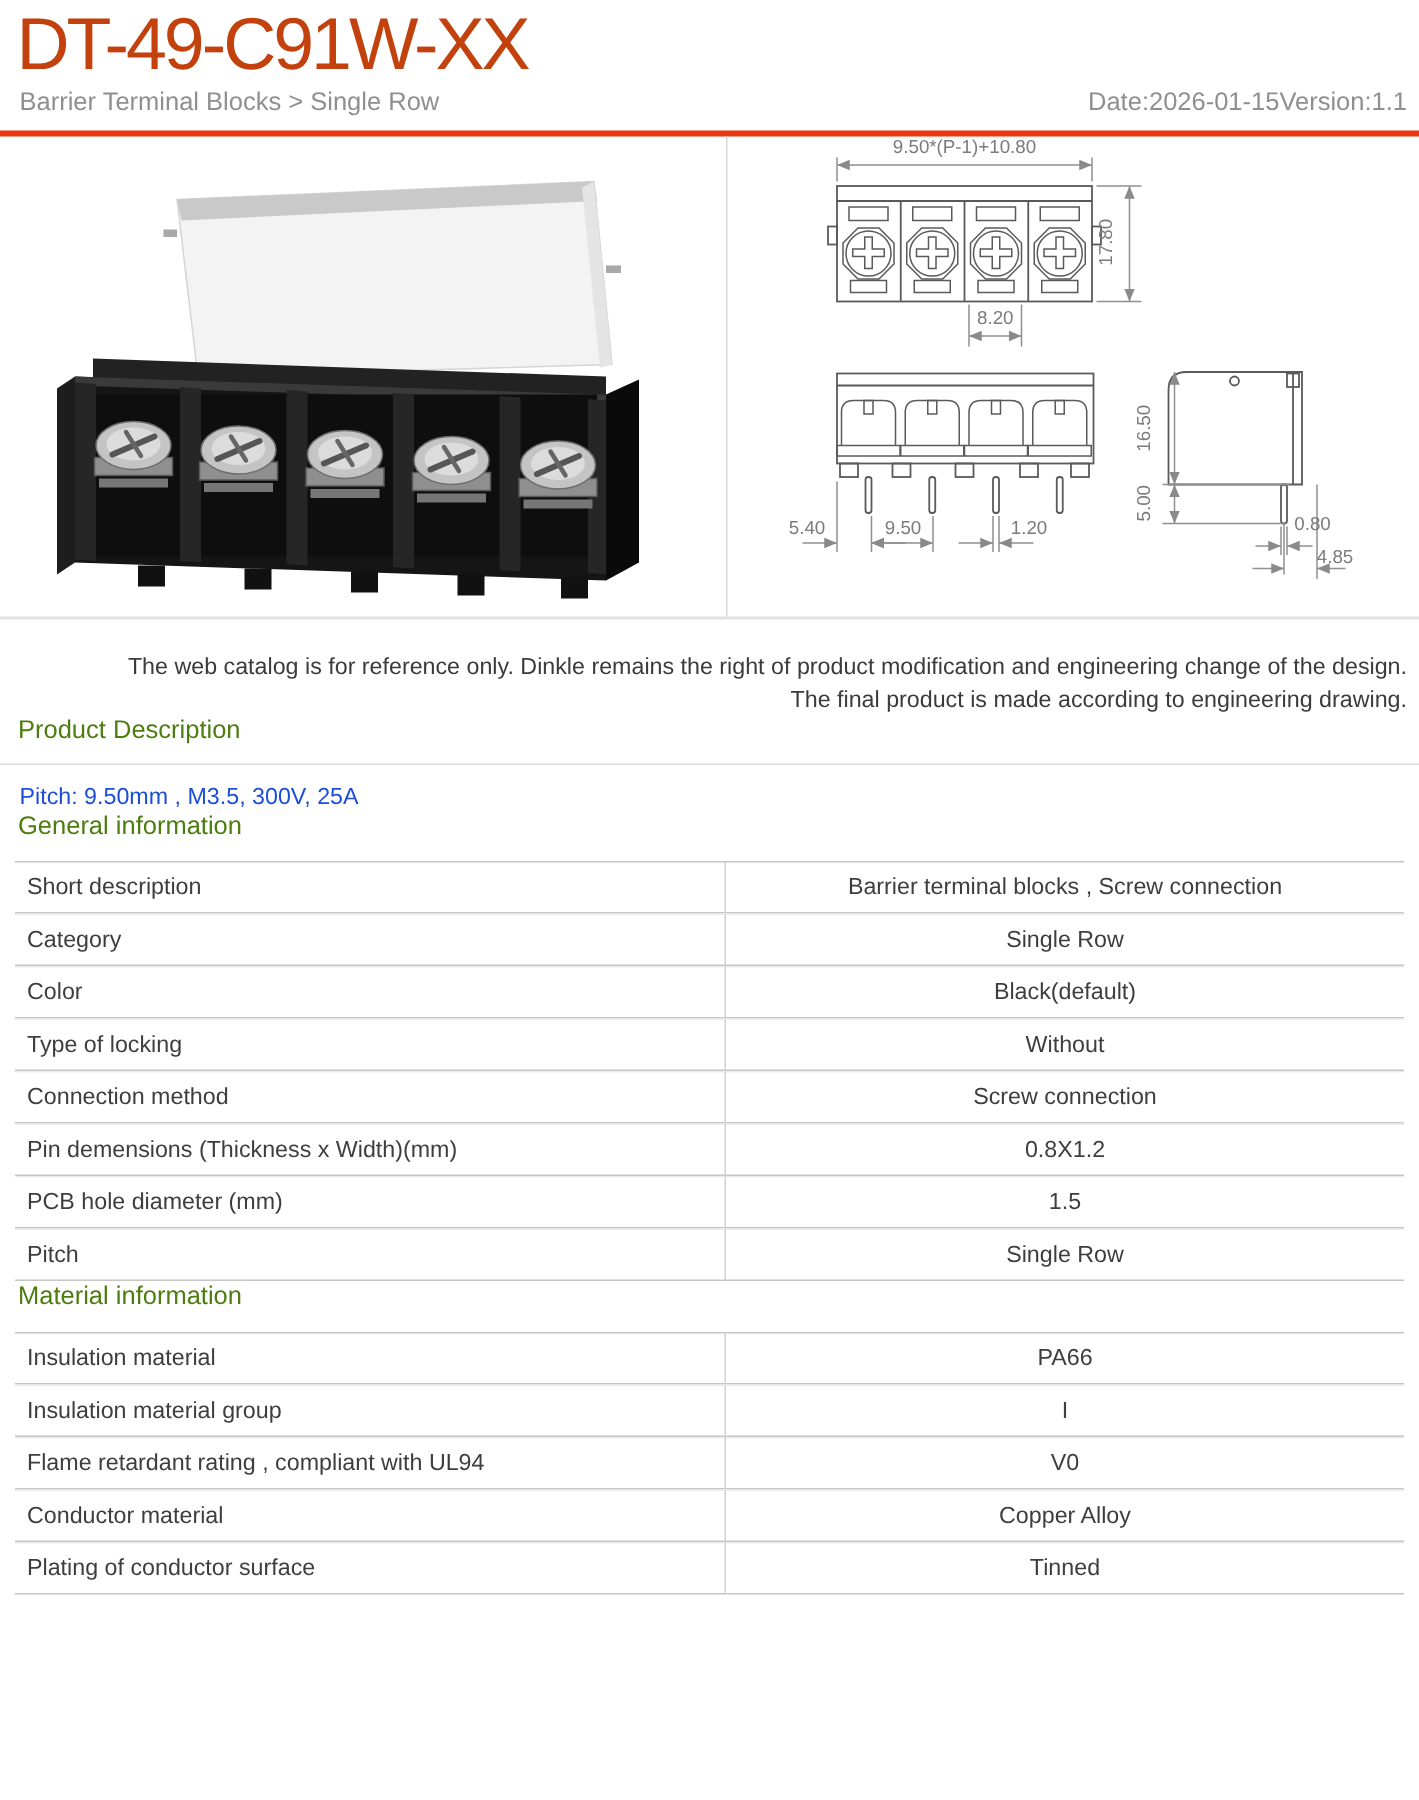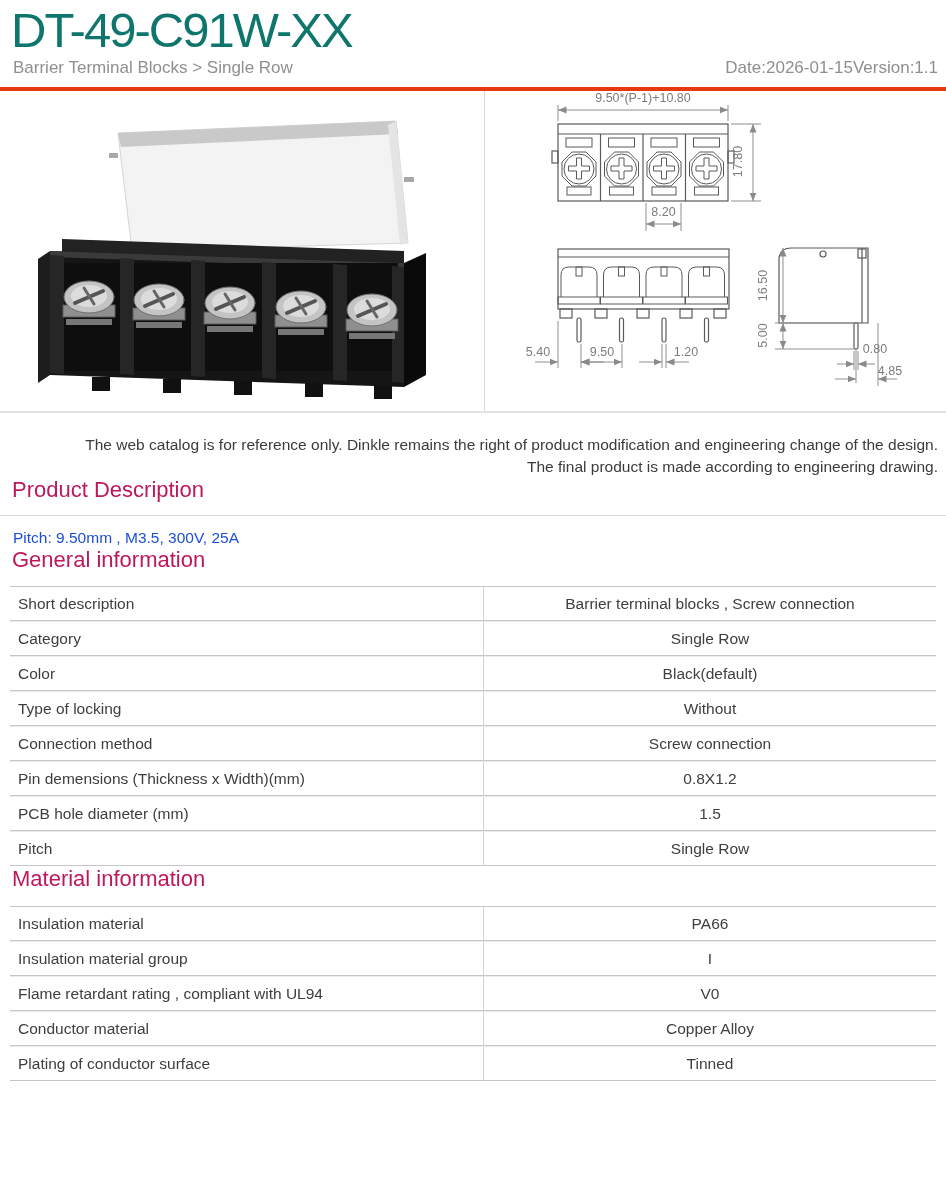--- a/index.html
+++ b/index.html
@@ -6,21 +6,21 @@
   html,body { margin:0; padding:0; }
   body {
     width:946px; height:1200px; overflow:hidden;
     background:#ffffff; color:#3d3d3d;
     font-family:"Liberation Sans", sans-serif;
   }
   
   .hdr { padding-top:5px; }
   .hdr h1 {
     margin:0 0 0 11px; font-size:49px; font-weight:500;
-    letter-spacing:-2px; color:#0f766e; line-height:1.05;
+    letter-spacing:-2px; color:#c2410c; line-height:1.05;
   }
   .hdr-sub {
     display:flex; justify-content:space-between; align-items:flex-end;
     margin:2px 8px 9px 13px; font-size:17px; color:#8f8f8f;
   }
   .red-rule { height:4px; background:#e8380d; }
 
   
   .image-area { position:relative; height:322px; border-bottom:2px solid #e2e2e2; }
   .panel { position:absolute; top:0; height:322px; }
@@ -34,22 +34,22 @@
   .dim-v { transform:rotate(-90deg); }
 
   
   .disclaimer {
     margin:21px 8px 0 0; text-align:right;
     font-size:15.5px; line-height:1.36; color:#3b3b3b;
   }
 
   
   h2.sec {
-    margin:0 0 0 12px; font-size:22px; font-weight:400;
-    color:#be185d; line-height:1.2;
+    margin:0 0 0 12px; font-size:17px; font-weight:400;
+    color:#4d7c0f; line-height:1.2;
   }
   .sec-pd { margin-top:25px; }
   .pd-rule { border:none; border-top:1px solid #dcdcdc; margin:12px 0 0 0; }
   .pitch-line { margin:13px 0 0 13px; font-size:15.5px; color:#1d4ed8; }
   .sec-gi { margin-top:31px; }
   .sec-mi { margin-top:27px; }
 
   
   table.spec {
     border-collapse:separate; border-spacing:0;

